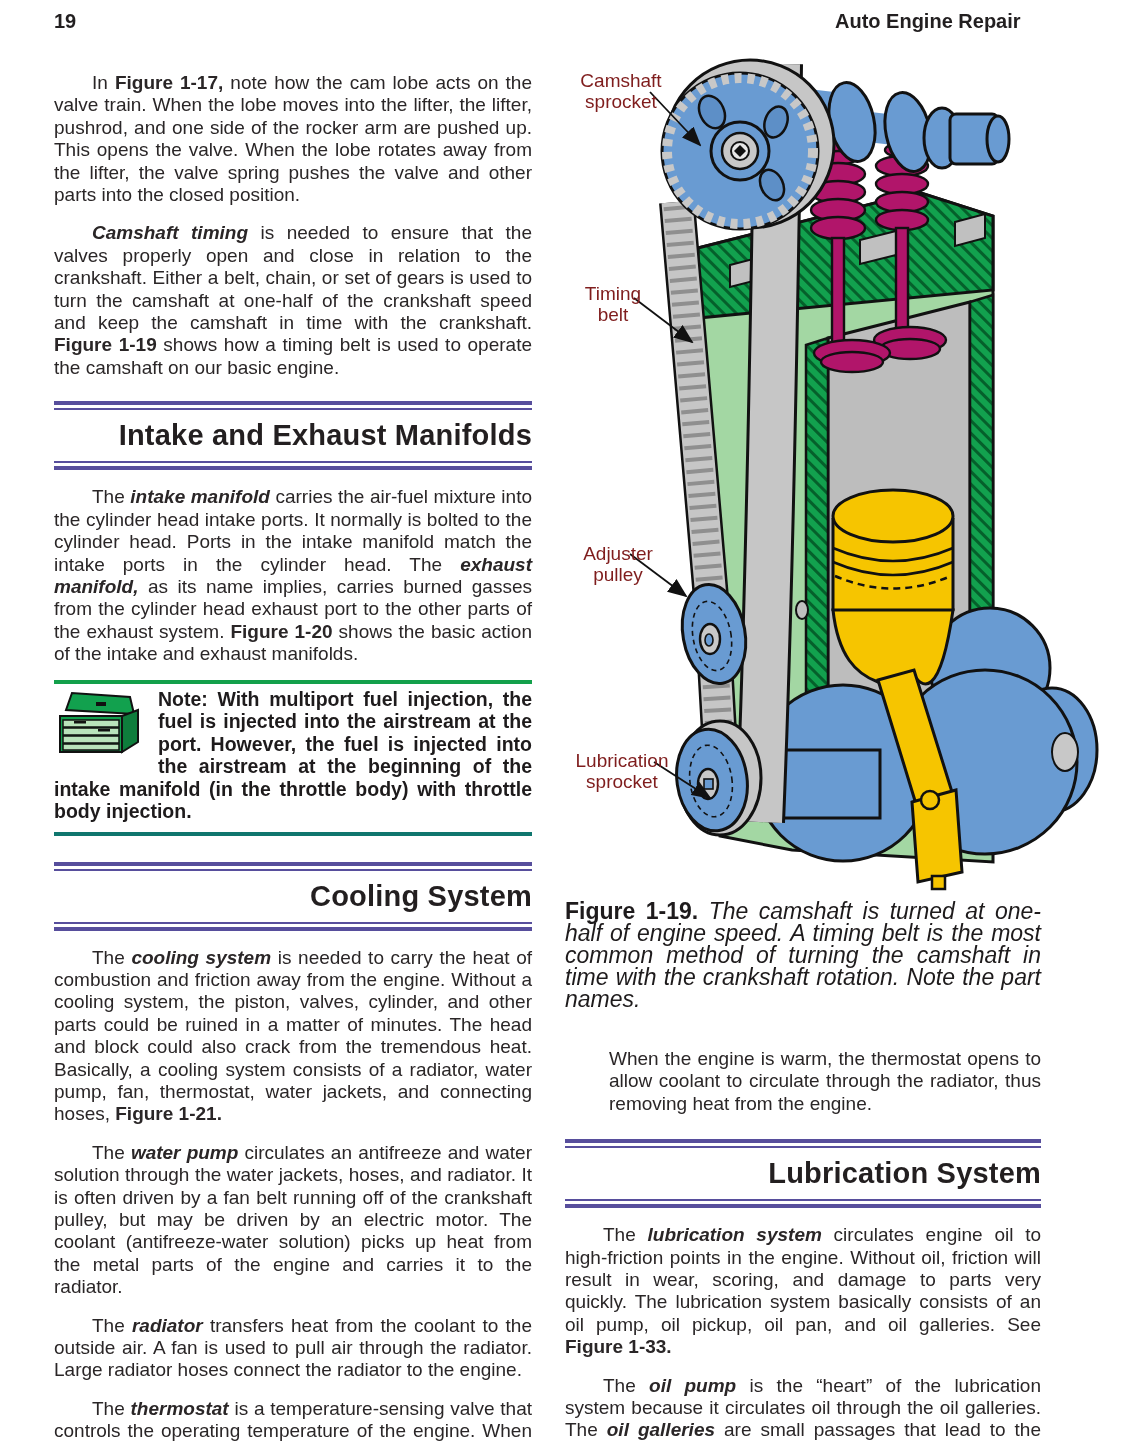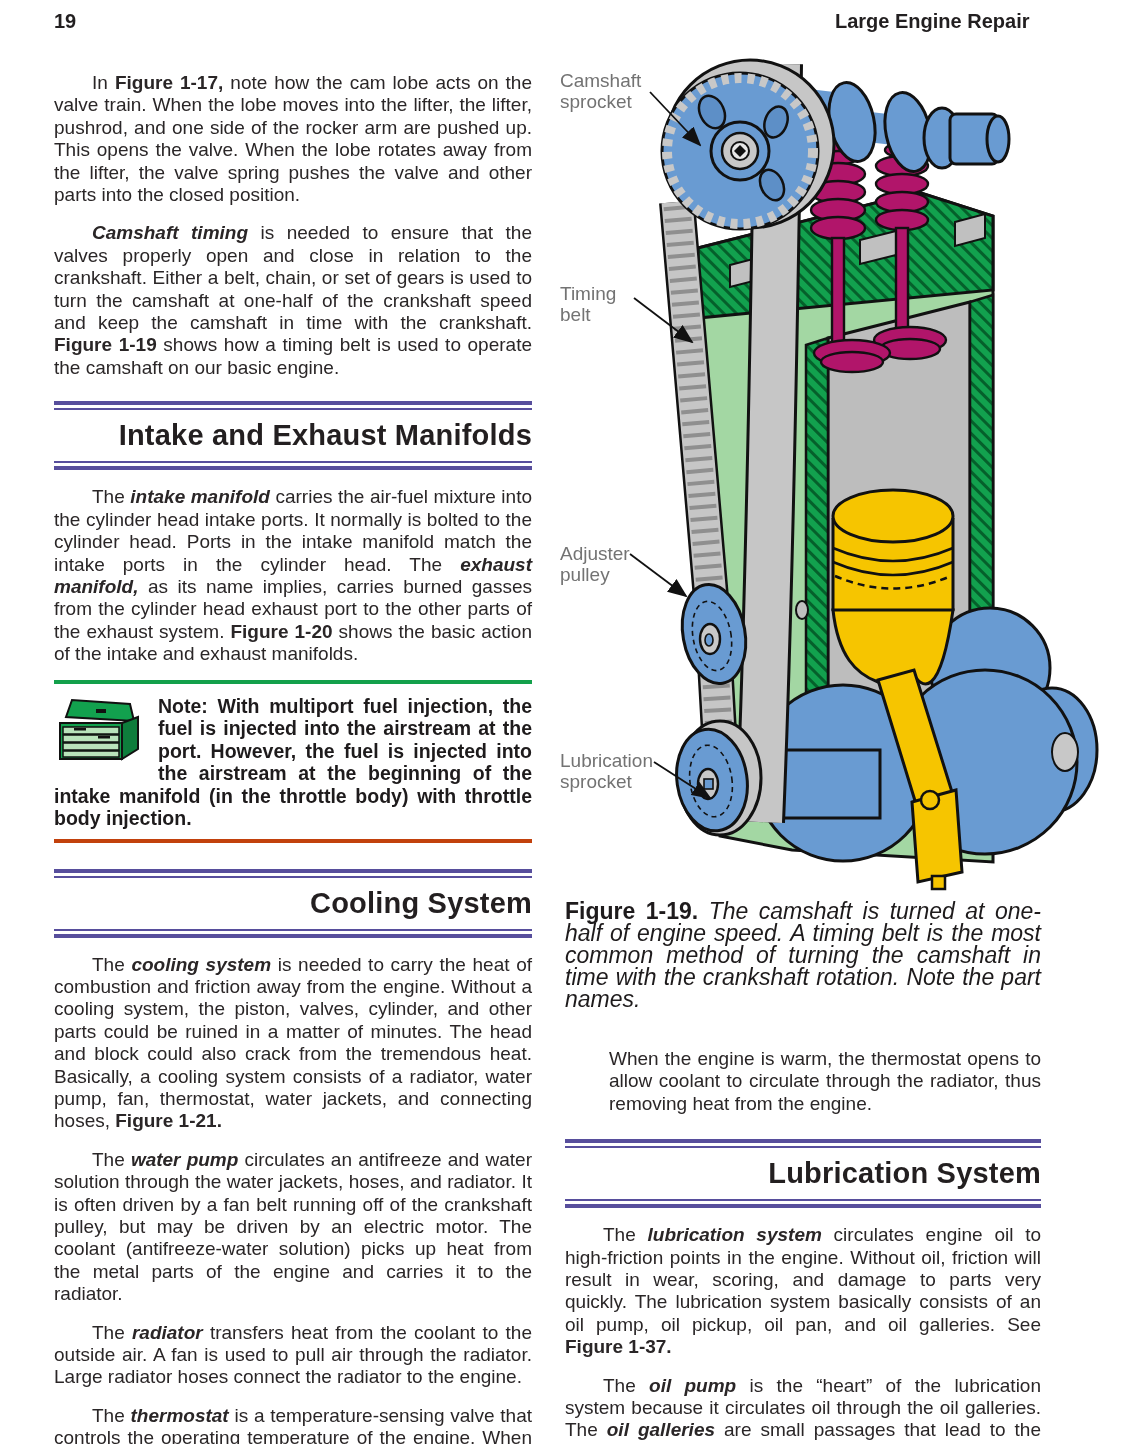--- a/index.html
+++ b/index.html
@@ -27,50 +27,50 @@
   .hblock.tight { margin:26px 0 12px 0; }
   .rule-thick-thin { height:9px; border-top:4px solid #574e9c; border-bottom:2px solid #574e9c; }
   .rule-thin-thick { height:9px; border-top:2px solid #574e9c; border-bottom:4px solid #574e9c; }
   .hblock h2 {
     text-align:right; font-size:29px; font-weight:700; color:#231f20;
     margin:9px 0 9px 0; letter-spacing:0.2px;
   }
 
   
   .note {
-    margin:14px 0 8px 0; border-top:4px solid #13a04b; border-bottom:4px solid #c2410c;
-    padding:11px 0 9px 0; overflow:hidden;
+    margin:14px 0 8px 0; border-top:4px solid #13a04b; border-bottom:4px solid #0f766e;
+    padding:4px 0 9px 0; overflow:hidden;
   }
   .note svg.toolbox { float:left; width:90px; height:66px; margin:2px 14px 2px 0; }
   .note p { font-size:19.5px; line-height:22.5px; font-weight:700; text-align:justify; color:#1e1b1c; }
 
   
   .figure { position:absolute; left:560px; top:50px; width:562px; height:852px; }
   .figure svg.engine { position:absolute; left:0; top:0; width:562px; height:852px; }
   .fig-label {
-    position:absolute; font-size:19px; line-height:21px; 
-    white-space:pre-line; color:#737373;
+    position:absolute; font-size:19px; line-height:21px; text-align:center;
+    white-space:pre-line; color:#7f1d1d;
   }
   .lbl-cam   { left:0;  top:20px;  width:122px; }
   .lbl-belt  { left:0;  top:233px; width:106px; }
   .lbl-adj   { left:0;  top:493px; width:116px; }
   .lbl-crank { left:0;  top:700px; width:124px; }
 
   .caption { font-size:23px; line-height:22px; text-align:justify; color:#1e1b1c; margin-bottom:38px; }
   .caption .i { font-style:italic; }
   .col-right p.cont { margin-bottom:4px;margin-left:44px; }
   .col-right .hblock { margin:24px 0 12px 0; }
 </style>
 </head>
 <body>
 
 <div class="page">
 
   <div class="pageno">19</div>
-  <div class="running-title">Large Engine Repair</div>
+  <div class="running-title">Auto Engine Repair</div>
 
   <div class="col-left">
     <p class="body indent"><span>In </span><span class="b">Figure 1-17,</span><span> note how the cam lobe acts on the valve train. When the lobe moves into the lifter, the lifter, pushrod, and one side of the rocker arm are pushed up. This opens the valve. When the lobe rotates away from the lifter, the valve spring pushes the valve and other parts into the closed position.</span></p>
     <p class="body indent"><span class="b i">Camshaft timing</span><span> is needed to ensure that the valves properly open and close in relation to the crankshaft. Either a belt, chain, or set of gears is used to turn the camshaft at one-half of the crankshaft speed and keep the camshaft in time with the crankshaft. </span><span class="b">Figure 1-19</span><span> shows how a timing belt is used to operate the camshaft on our basic engine.</span></p>
 
     <div class="hblock">
       <div class="rule-thick-thin"></div>
       <h2>Intake and Exhaust Manifolds</h2>
       <div class="rule-thin-thick"></div>
     </div>
@@ -250,17 +250,17 @@
     <p class="caption"><span class="b">Figure 1-19.</span><span class="i"> The camshaft is turned at one-half of engine speed. A timing belt is the most common method of turning the camshaft in time with the crankshaft rotation. Note the part names.</span></p>
 
     <p class="body cont"><span>When the engine is warm, the thermostat opens to allow coolant to circulate through the radiator, thus removing heat from the engine.</span></p>
 
     <div class="hblock">
       <div class="rule-thick-thin"></div>
       <h2>Lubrication System</h2>
       <div class="rule-thin-thick"></div>
     </div>
 
-    <p class="body indent"><span>The </span><span class="b i">lubrication system</span><span> circulates engine oil to high-friction points in the engine. Without oil, friction will result in wear, scoring, and damage to parts very quickly. The lubrication system basically consists of an oil pump, oil pickup, oil pan, and oil galleries. See </span><span class="b">Figure 1-37.</span></p>
+    <p class="body indent"><span>The </span><span class="b i">lubrication system</span><span> circulates engine oil to high-friction points in the engine. Without oil, friction will result in wear, scoring, and damage to parts very quickly. The lubrication system basically consists of an oil pump, oil pickup, oil pan, and oil galleries. See </span><span class="b">Figure 1-33.</span></p>
     <p class="body indent"><span>The </span><span class="b i">oil pump</span><span> is the “heart” of the lubrication system because it circulates oil through the oil galleries. The </span><span class="b i">oil galleries</span><span> are small passages that lead to the crankshaft</span></p>
   </div>
 
 </div>
 
 </body></html>

